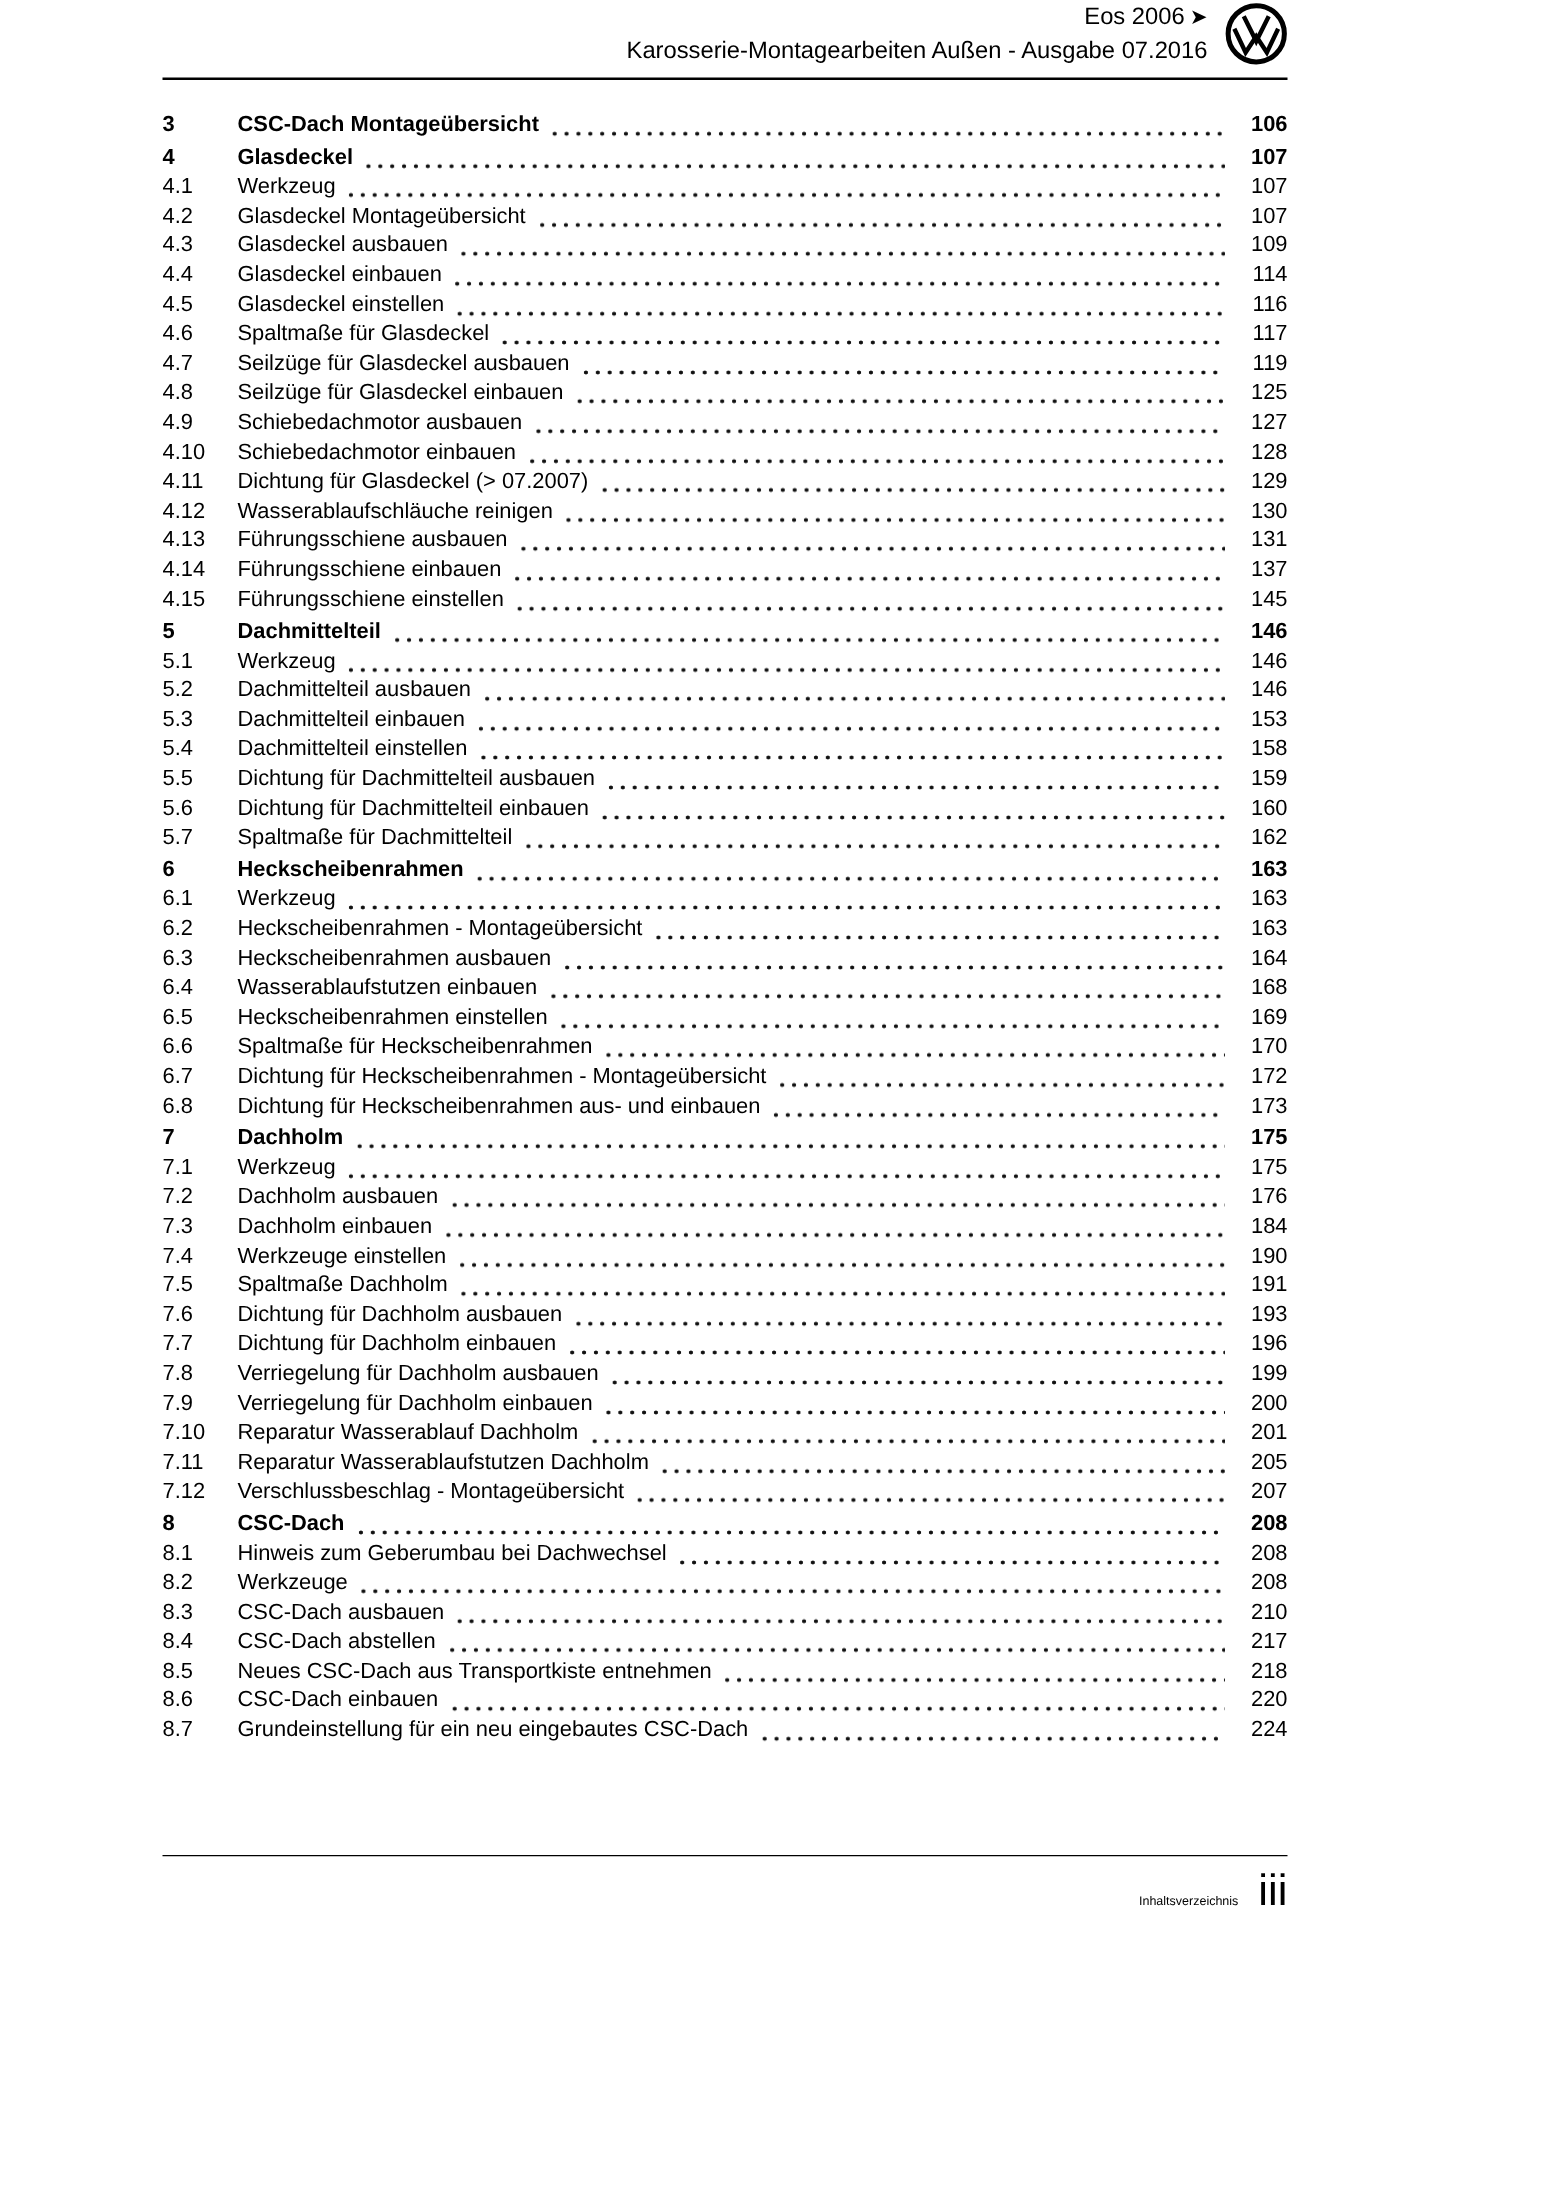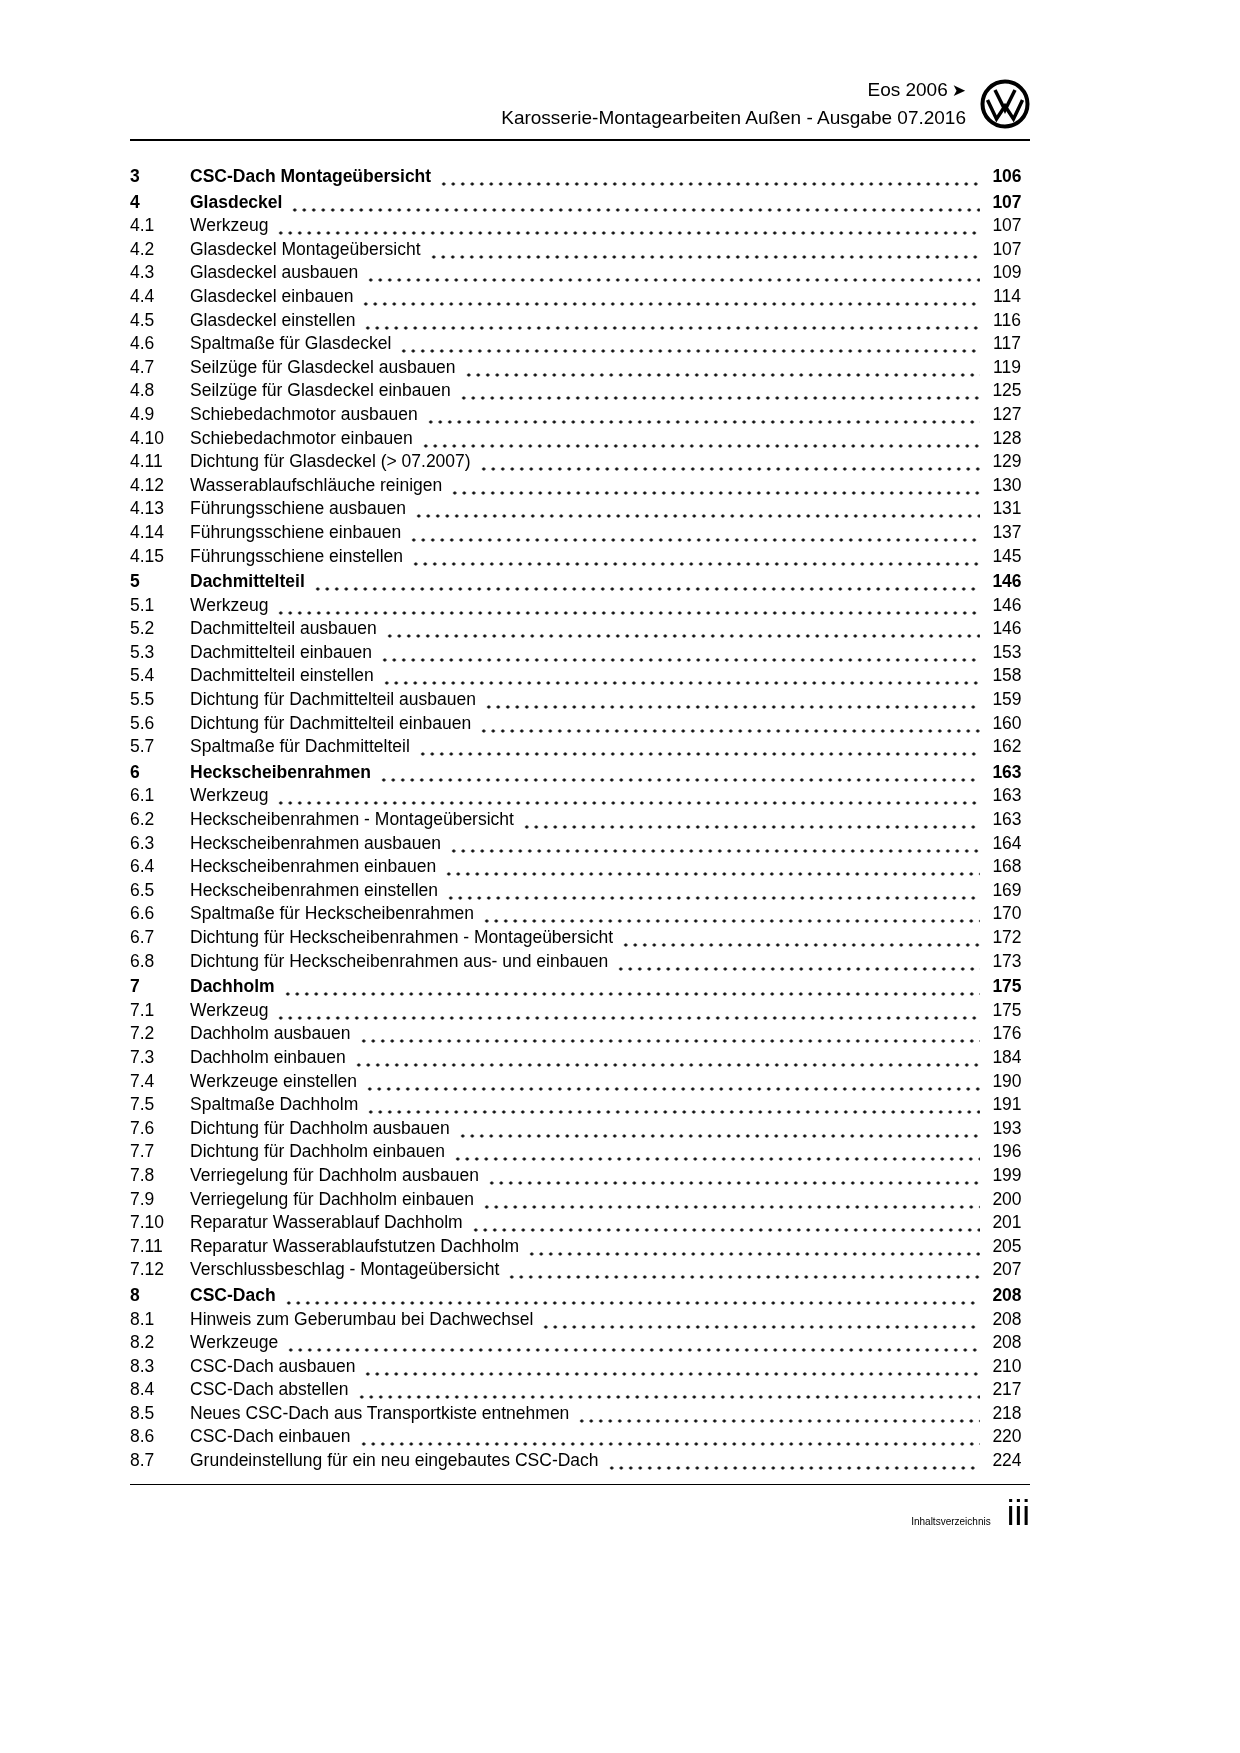--- a/index.html
+++ b/index.html
@@ -20,21 +20,20 @@
     position: absolute;
     left: 130px;
     right: 210px;
     top: 0;
   }
   .header {
     display: flex;
     justify-content: flex-end;
     align-items: center;
     gap: 14px;
-    padding-top: 76px;
     padding-bottom: 8px;
   }
   .header-text {
     text-align: right;
     font-size: 19px;
     line-height: 27px;
   }
   .header-model { white-space: nowrap; }
   .arrow { font-size: 17px; margin-left: 4px; }
   .vw-logo { flex: 0 0 auto; display: block; }
@@ -53,21 +52,21 @@
     flex: 1 1 auto;
     min-width: 18px;
     align-self: stretch;
     margin-left: 8px;
     margin-right: 4px;
     background-image: radial-gradient(circle, #111 1.35px, transparent 1.8px);
     background-size: 9.5px 4px;
     background-repeat: repeat-x;
     background-position: 0 17px;
   }
-  .toc-page { flex: 0 0 46px; text-align: center; }
+  .toc-page { flex: 0 0 46px; text-align: right; }
   .footer {
     position: absolute;
     left: 130px;
     right: 210px;
     top: 1484px;
     border-top: 1.5px solid #000;
     padding-top: 8px;
     text-align: right;
   }
   .footer-label { font-size: 10px; }
@@ -265,21 +264,21 @@
     <span class="toc-page">163</span>
   </div>
         <div class="toc-row">
     <span class="toc-num">6.3</span>
     <span class="toc-title">Heckscheibenrahmen ausbauen</span>
     <span class="toc-leader"></span>
     <span class="toc-page">164</span>
   </div>
         <div class="toc-row">
     <span class="toc-num">6.4</span>
-    <span class="toc-title">Heckscheibenrahmen einbauen</span>
+    <span class="toc-title">Wasserablaufstutzen einbauen</span>
     <span class="toc-leader"></span>
     <span class="toc-page">168</span>
   </div>
         <div class="toc-row">
     <span class="toc-num">6.5</span>
     <span class="toc-title">Heckscheibenrahmen einstellen</span>
     <span class="toc-leader"></span>
     <span class="toc-page">169</span>
   </div>
         <div class="toc-row">

